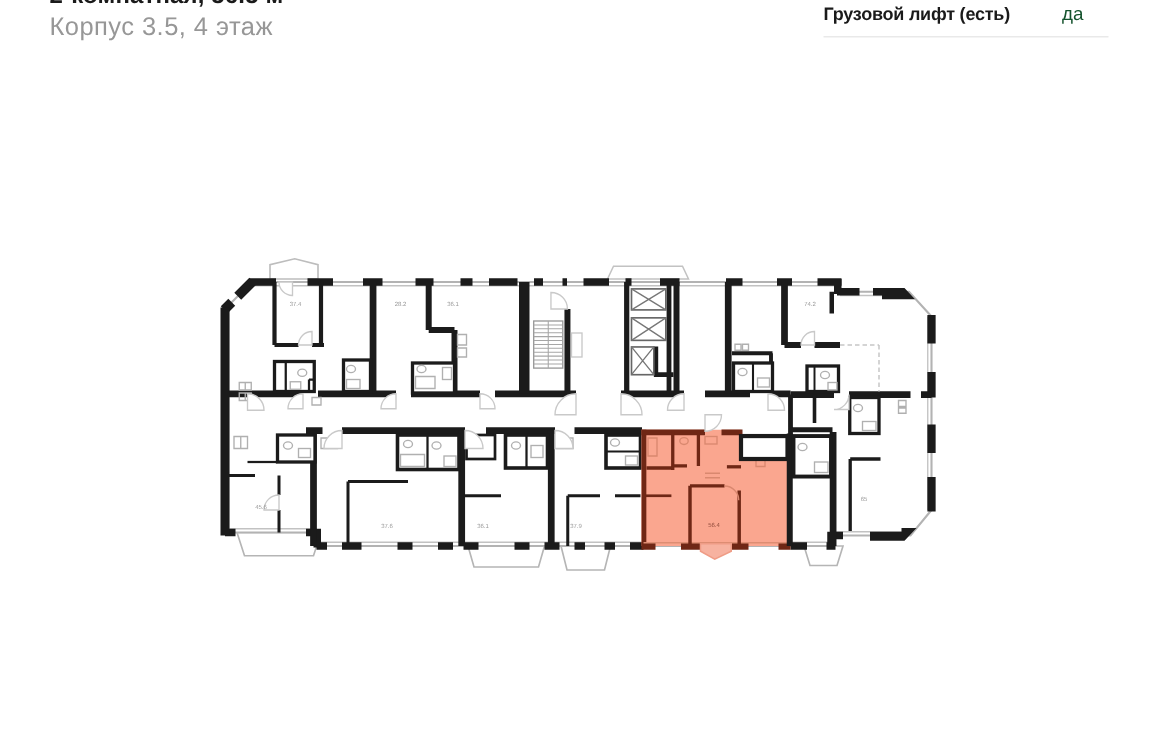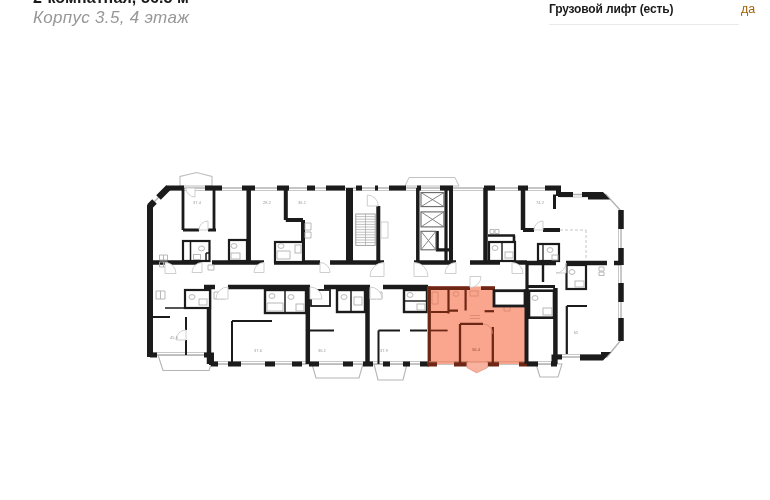--- a/index.html
+++ b/index.html
@@ -1,20 +1,20 @@
 <!DOCTYPE html>
 <html><head>
 <meta charset="utf-8">
 <style>
   html,body{margin:0;padding:0;width:770px;height:500px;background:#fff;overflow:hidden;}
   body{font-family:"Liberation Sans",sans-serif;position:relative;}
   .h1{position:absolute;left:33px;top:-11px;font-size:16px;font-weight:bold;color:#1a1a1a;white-space:nowrap;letter-spacing:0.1px;}
-  .h2{position:absolute;left:33px;top:8px;font-size:17px;color:#979797;white-space:nowrap;letter-spacing:0.3px;font-style:italic;}
+  .h2{position:absolute;left:33px;top:8px;font-size:17px;color:#979797;white-space:nowrap;letter-spacing:0.3px;}
   .r1{position:absolute;left:549px;top:2px;font-size:12px;font-weight:bold;color:#1a1a1a;white-space:nowrap;letter-spacing:-0.15px;text-align:center;}
-  .r2{position:absolute;left:741px;top:2px;font-size:12.5px;color:#a16207;}
+  .r2{position:absolute;left:708px;top:2px;font-size:12.5px;color:#14532d;}
   .div1{position:absolute;left:549px;top:24px;width:190px;height:1px;background:#e9e9e9;}
 </style>
 </head>
 <body>
 
 <div class="h1">2-комнатная, 56.5 м²</div>
 
 <div class="h2">Корпус 3.5, 4 этаж</div>
 
 <div class="r1">Грузовой лифт (есть)</div>

